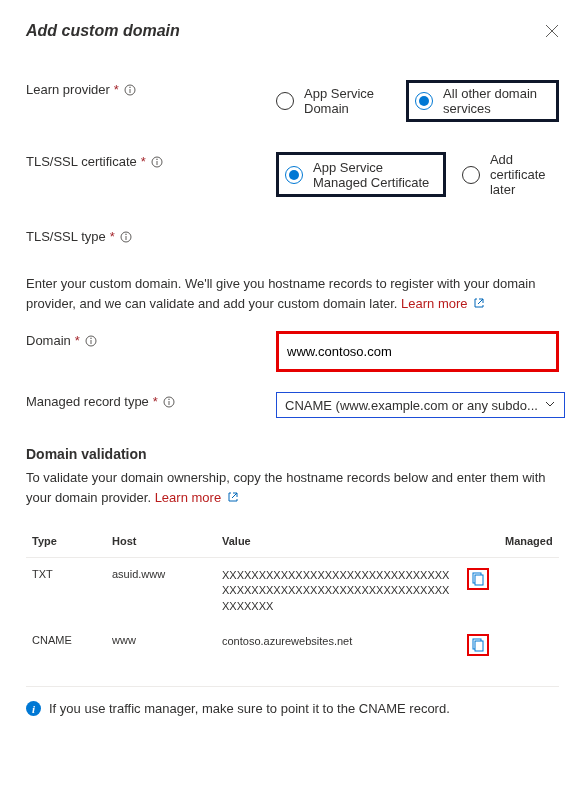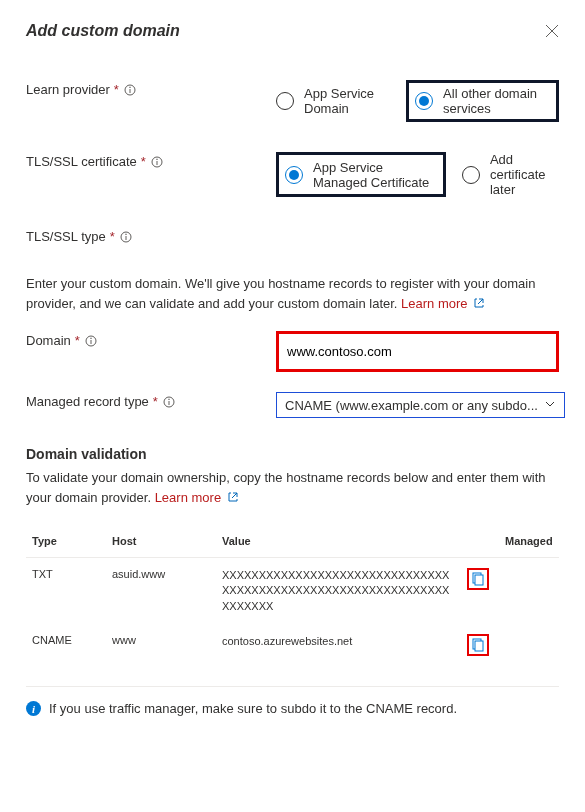--- a/index.html
+++ b/index.html
@@ -251,14 +251,14 @@
             </svg>
         </span>
       </td>
       <td></td>
     </tr>
   </tbody>
 </table>
 
 <div class="note">
   <span class="note-icon">i</span>
-  <span>If you use traffic manager, make sure to subdo it to the CNAME record.</span>
+  <span>If you use traffic manager, make sure to point it to the CNAME record.</span>
 </div>
 
 </body></html>

